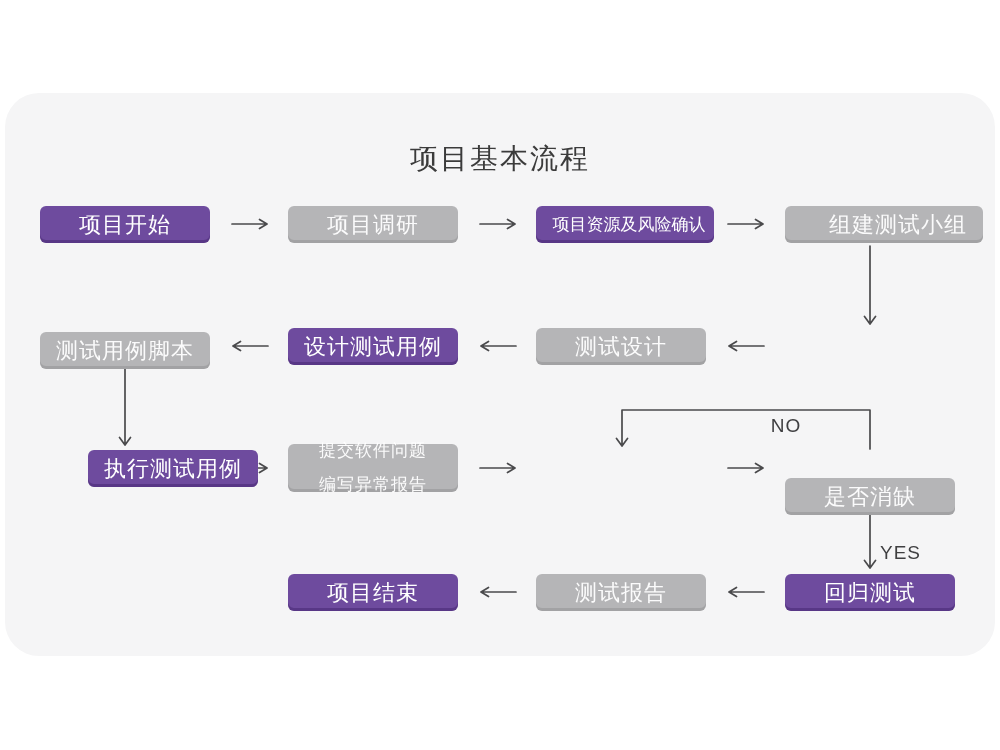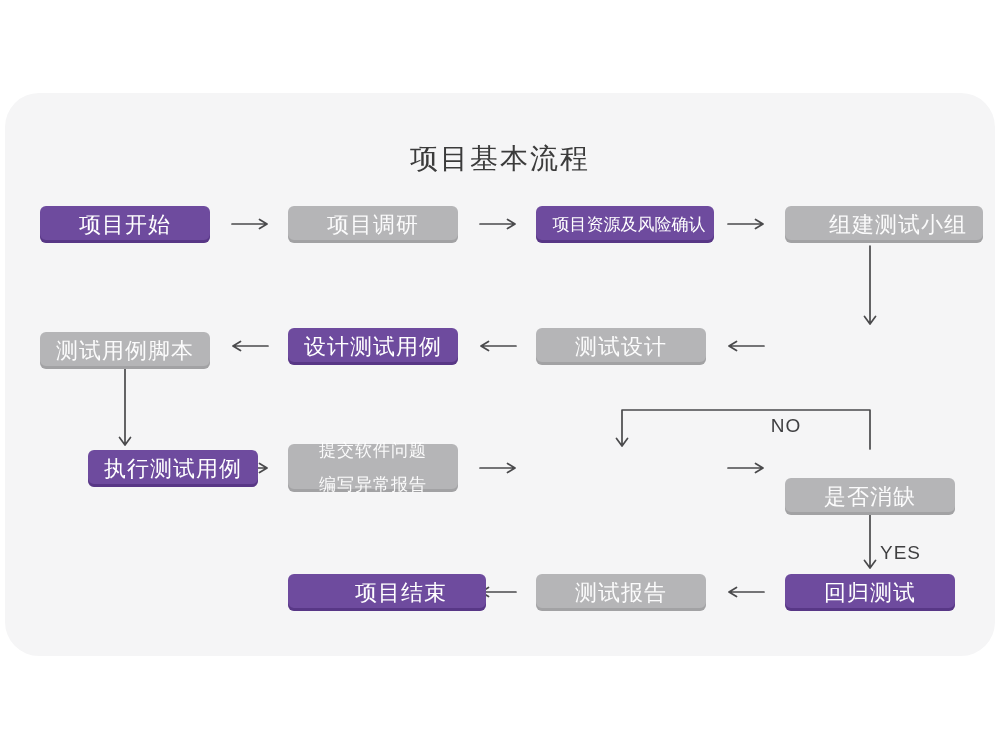--- a/index.html
+++ b/index.html
@@ -141,17 +141,17 @@
   <div class="node gray" style="left:785px; top:450px;margin-top:28px;">
     <span>是否消缺</span>
   </div>
 
   <div class="node purple" style="left:785px; top:574px;">
     <span>回归测试</span>
   </div>
   <div class="node gray" style="left:536px; top:574px;">
     <span>测试报告</span>
   </div>
-  <div class="node purple" style="left:288px; top:574px;padding-left:28px;">
+  <div class="node purple" style="left:288px; top:574px;">
     <span>项目结束</span>
   </div>
 
 </div>
 
 </body></html>

